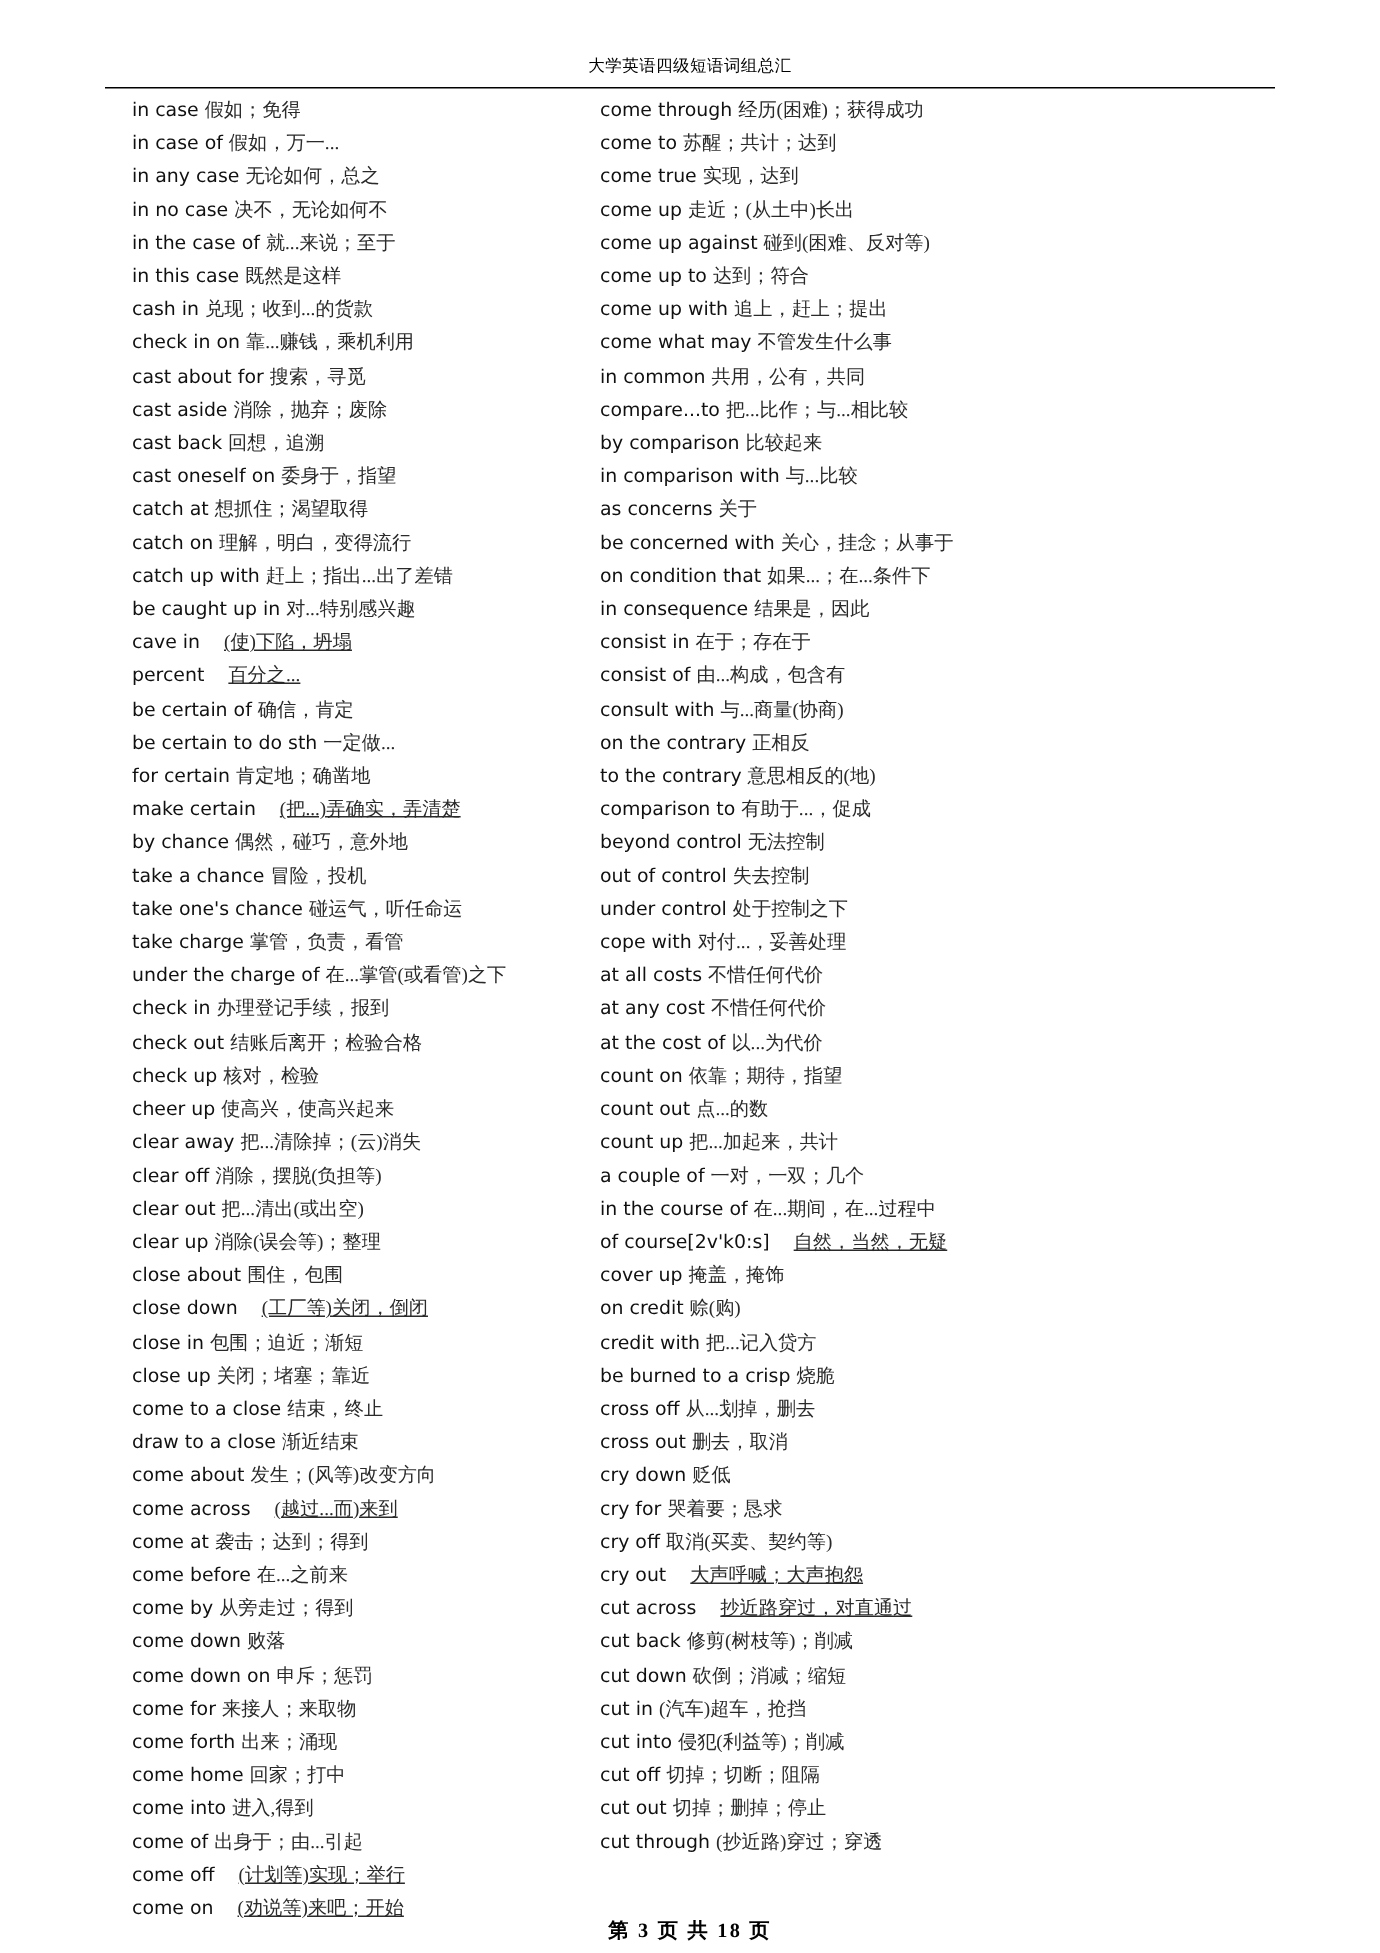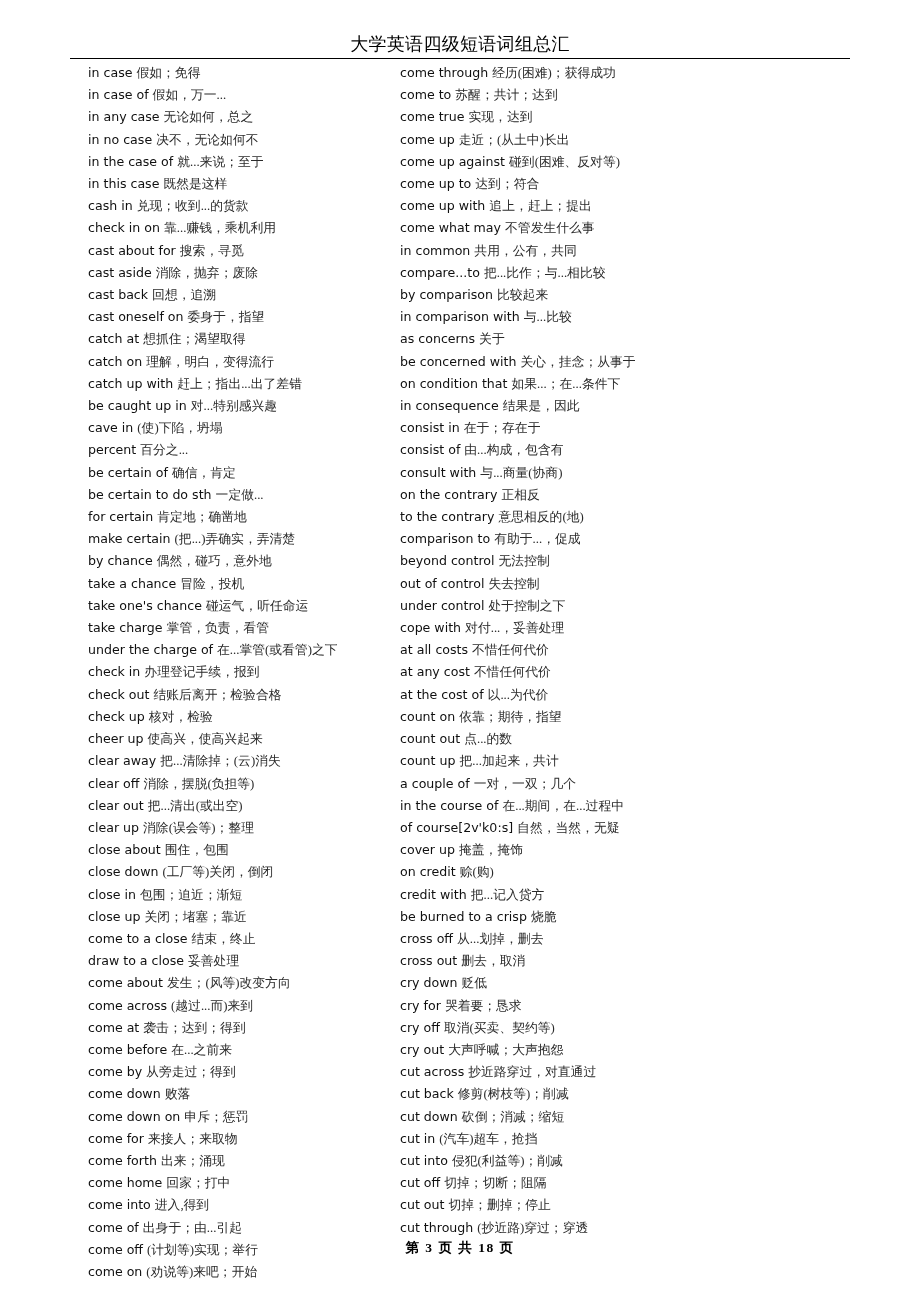--- a/index.html
+++ b/index.html
@@ -26,21 +26,21 @@
   .header {
     position: absolute;
     top: 36px;
     left: 70px;
     right: 70px;
     height: 26px;
     text-align: center;
   }
   .header-title {
     font-family: "Liberation Serif", "DejaVu Serif", serif;
-    font-size: 18px;
+    font-size: 11px;
     line-height: 17px;
     color: #000;
     letter-spacing: 0.3px;
     white-space: nowrap;
   }
   .header-rule {
     position: absolute;
     left: 70px;
     right: 70px;
     top: 58px;
@@ -82,29 +82,30 @@
     font-size: 12.6px;
     color: #101010;
   }
   .cn {
     font-family: "Liberation Serif", "DejaVu Serif", serif;
     font-size: 12.8px;
     color: #2a2a2a;
     margin-left: 4px;
   }
   .cn.tight {
-    margin-left: 4px;
+    margin-left: 16px;
+    text-decoration: underline;
   }
 
   
   .footer {
     position: absolute;
     left: 0;
     right: 0;
-    top: 1238px;
+    top: 1278px;
     text-align: center;
   }
   .footer-text {
     font-family: "Liberation Serif", "DejaVu Serif", serif;
     font-weight: bold;
     font-size: 13.5px;
     letter-spacing: 1.5px;
     color: #000;
   }
 </style>
@@ -155,21 +156,21 @@
           <div class="entry"><span class="en">cheer up</span><span class="cn">使高兴，使高兴起来</span></div>
           <div class="entry"><span class="en">clear away</span><span class="cn">把...清除掉；(云)消失</span></div>
           <div class="entry"><span class="en">clear off</span><span class="cn">消除，摆脱(负担等)</span></div>
           <div class="entry"><span class="en">clear out</span><span class="cn">把...清出(或出空)</span></div>
           <div class="entry"><span class="en">clear up</span><span class="cn">消除(误会等)；整理</span></div>
           <div class="entry"><span class="en">close about</span><span class="cn">围住，包围</span></div>
           <div class="entry"><span class="en">close down</span><span class="cn tight">(工厂等)关闭，倒闭</span></div>
           <div class="entry"><span class="en">close in</span><span class="cn">包围；迫近；渐短</span></div>
           <div class="entry"><span class="en">close up</span><span class="cn">关闭；堵塞；靠近</span></div>
           <div class="entry"><span class="en">come to a close</span><span class="cn">结束，终止</span></div>
-          <div class="entry"><span class="en">draw to a close</span><span class="cn">妥善处理</span></div>
+          <div class="entry"><span class="en">draw to a close</span><span class="cn">渐近结束</span></div>
           <div class="entry"><span class="en">come about</span><span class="cn">发生；(风等)改变方向</span></div>
           <div class="entry"><span class="en">come across</span><span class="cn tight">(越过...而)来到</span></div>
           <div class="entry"><span class="en">come at</span><span class="cn">袭击；达到；得到</span></div>
           <div class="entry"><span class="en">come before</span><span class="cn">在...之前来</span></div>
           <div class="entry"><span class="en">come by</span><span class="cn">从旁走过；得到</span></div>
           <div class="entry"><span class="en">come down</span><span class="cn">败落</span></div>
           <div class="entry"><span class="en">come down on</span><span class="cn">申斥；惩罚</span></div>
           <div class="entry"><span class="en">come for</span><span class="cn">来接人；来取物</span></div>
           <div class="entry"><span class="en">come forth</span><span class="cn">出来；涌现</span></div>
           <div class="entry"><span class="en">come home</span><span class="cn">回家；打中</span></div>

